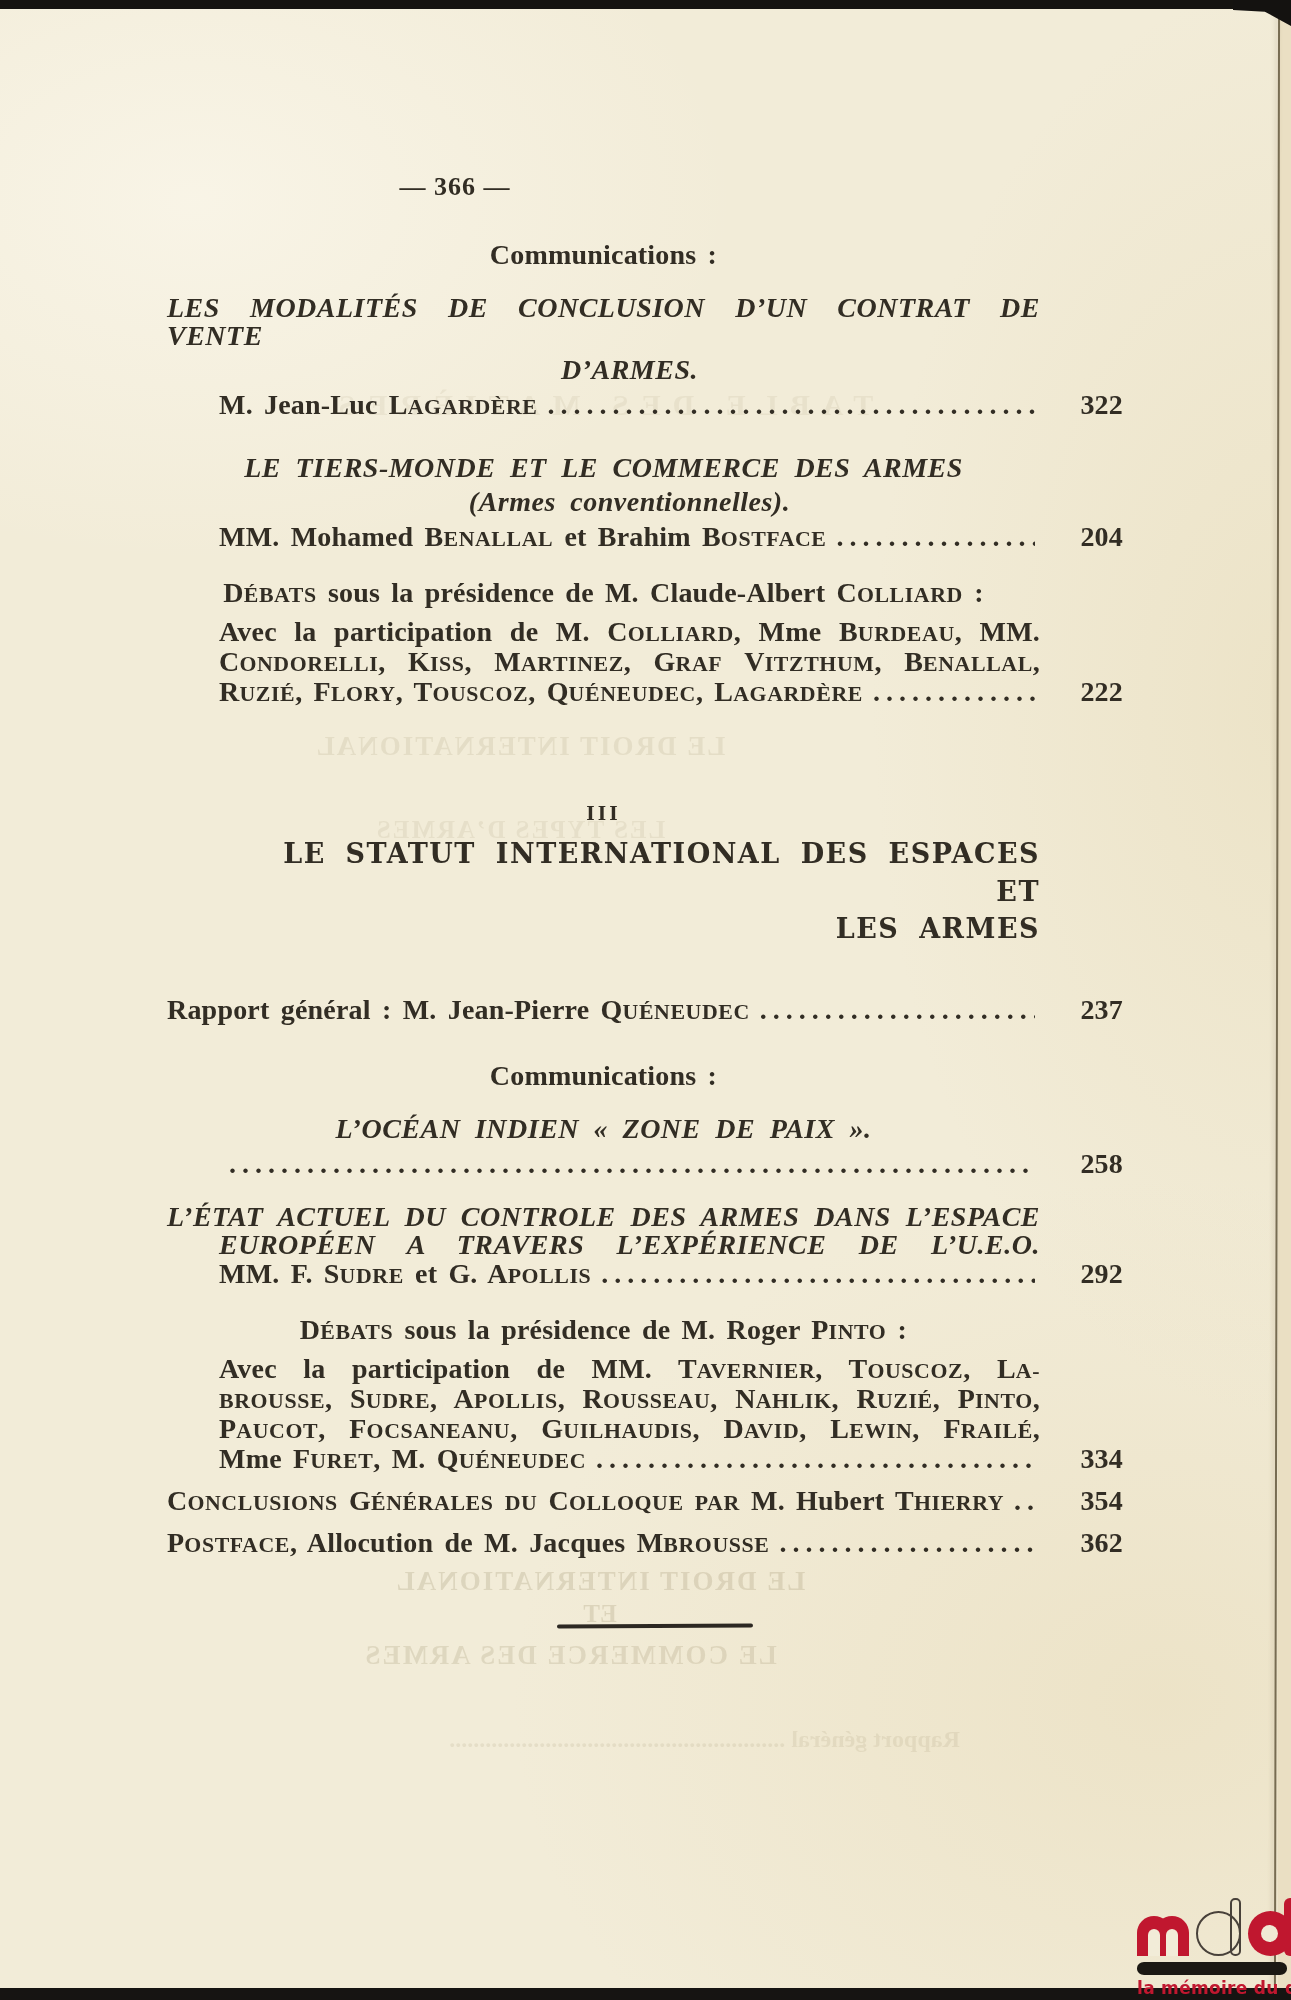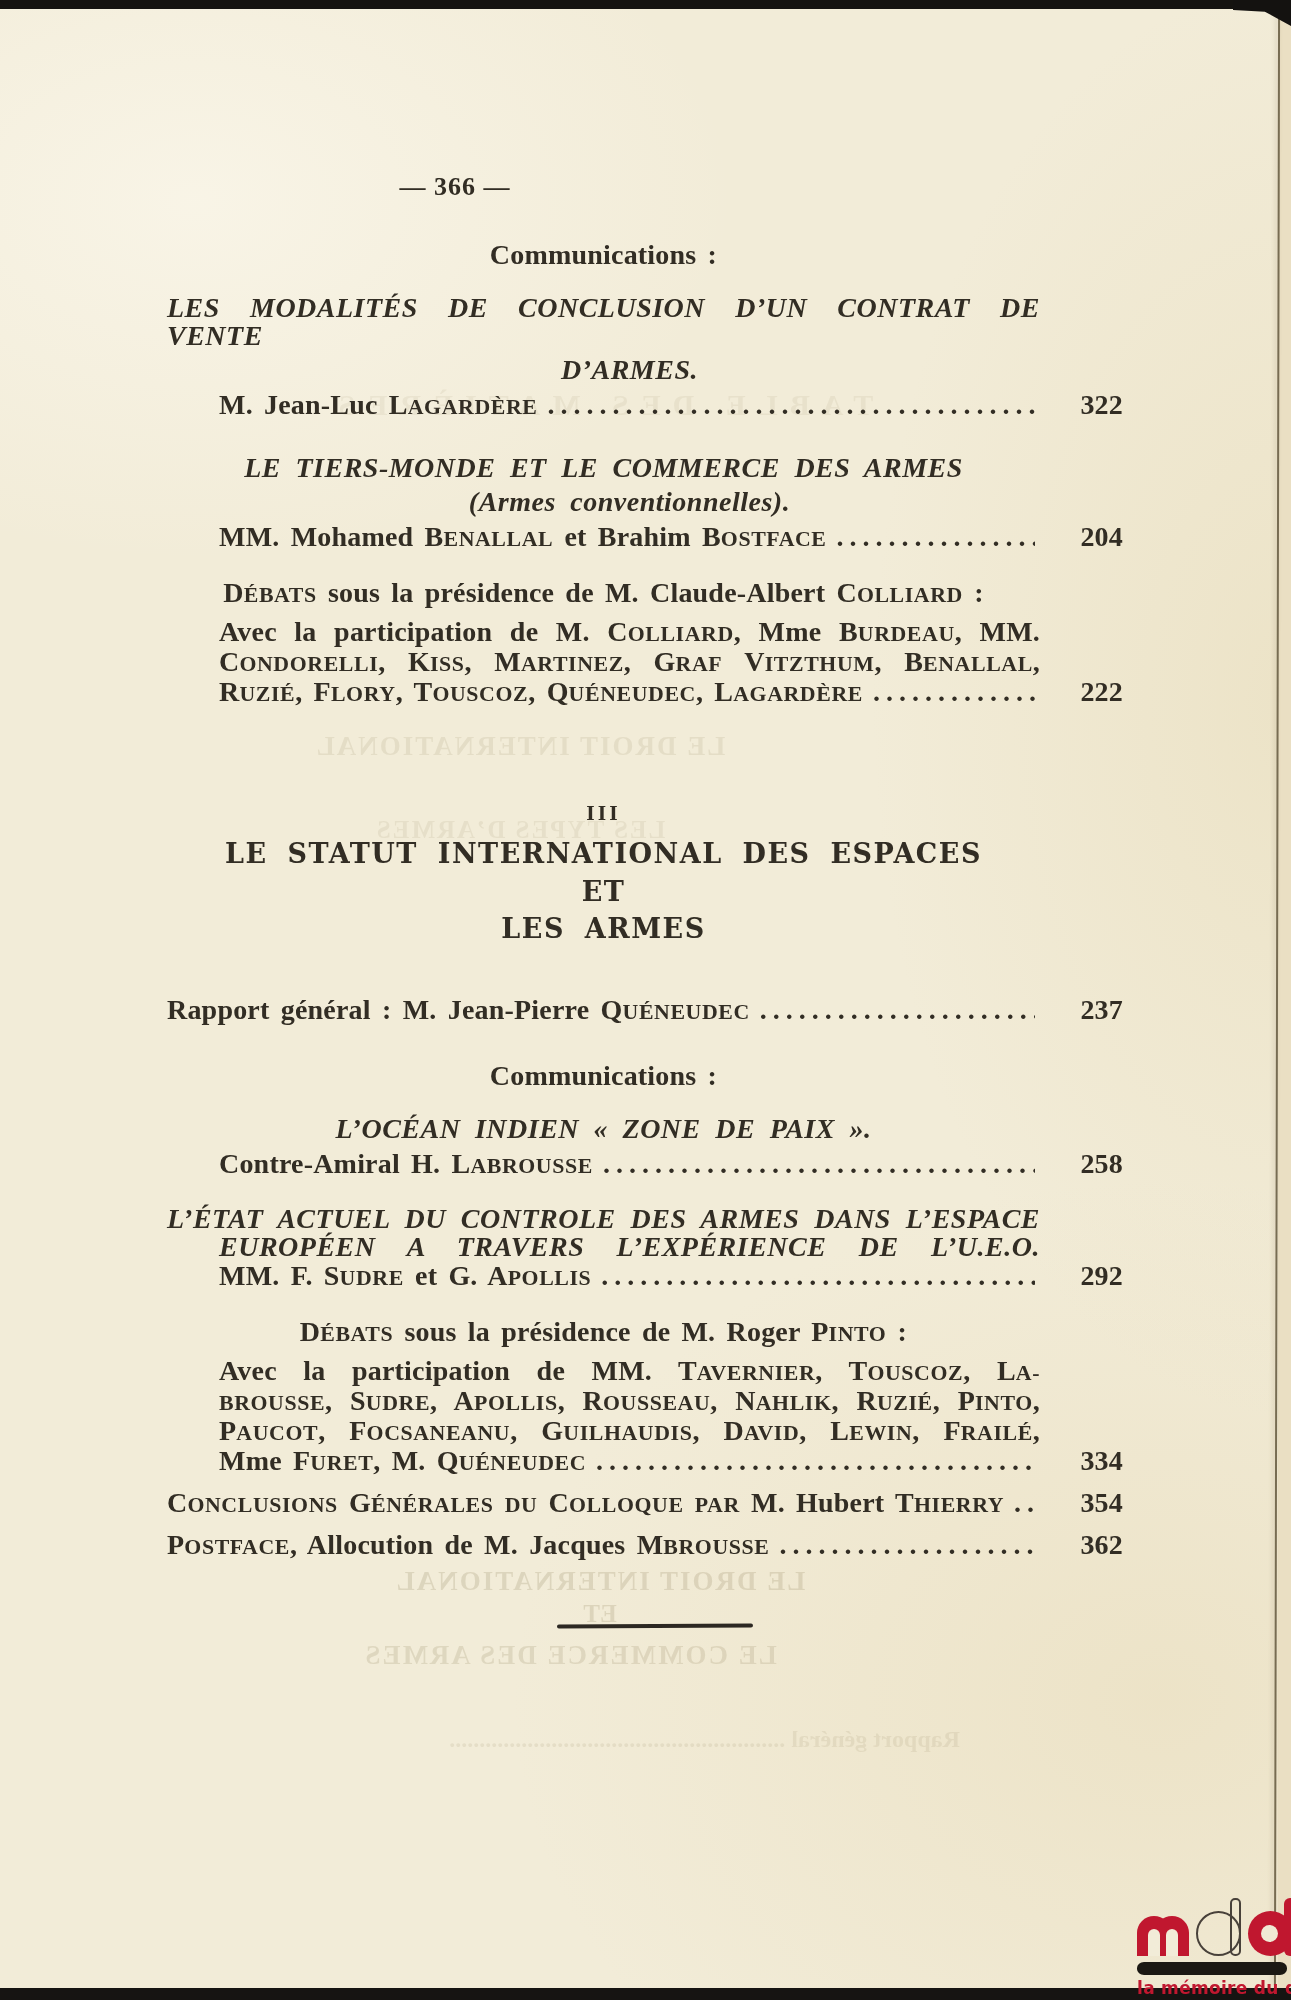--- a/index.html
+++ b/index.html
@@ -46,21 +46,21 @@
   .k-entry0{margin-top:1px}
   .k-debats{margin-top:26px}
   .k-part{margin-top:9px}
   .k-part0{margin-top:0}
   .k-concl{margin-top:12px}
   [data-name="toc-before-heading"] .ln:first-child{margin-top:0;}
   
   .heading-block{width:873px;text-align:center;margin-top:89px;margin-bottom:50px;
     font-family:"DejaVu Serif",serif;font-weight:bold;}
   .h-num{font-size:18px;line-height:34px;letter-spacing:3px;}
-  .h-main{font-size:27px;line-height:34px;letter-spacing:1.5px;word-spacing:9px;margin-top:6px;}
+  .h-main{font-size:27px;line-height:34px;letter-spacing:1.5px;word-spacing:9px;margin-top:6px;text-align:right;}
   .h-et{margin-top:4px;}
   .h-sub{margin-top:3px;}
   
   .divider{position:absolute;left:557px;top:1624px;width:196px;height:4px;background:#2c2822;
     border-radius:2px;transform:rotate(-0.3deg);z-index:10;}
   
   .ghost{position:absolute;transform:scaleX(-1);font-weight:bold;color:#8a7c55;white-space:nowrap;
     z-index:4;pointer-events:none;}
   .g1{top:388px;left:300px;width:600px;text-align:center;font-size:30px;letter-spacing:12px;opacity:.09;}
   .g2{top:731px;left:240px;width:560px;text-align:center;font-size:27px;letter-spacing:2px;opacity:.13;}
@@ -146,21 +146,20 @@
 
     <div data-name="toc-after-heading">
         <div class="ln k-entry0 haspage" data-name="toc-line">
           <span class="txt" data-name="toc-line-text"><span class="" data-name="text-segment">Rapport général : M. Jean-Pierre </span><span class="" data-name="text-segment">Q</span><span class="sc " data-name="text-segment">UÉNEUDEC</span></span>
           <span class="leader" data-name="dot-leader"></span>
           <span class="pagenum" data-name="page-number">237</span>
         </div>
         <div class="ln k-label" data-name="toc-line"><span class="txt" data-name="toc-line-text"><span class="" data-name="text-segment">Communications :</span></span></div>
         <div class="ln k-title" data-name="toc-line"><span class="txt" data-name="toc-line-text"><span class="it" data-name="text-segment">L’OCÉAN INDIEN « ZONE DE PAIX ».</span></span></div>
         <div class="ln k-entry ind haspage" data-name="toc-line">
-          <span class="txt" data-name="toc-line-text"><span class="" data-name="text-segment">Contre-Amiral H. </span><span class="" data-name="text-segment">L</span><span class="sc " data-name="text-segment">ABROUSSE</span></span>
           <span class="leader" data-name="dot-leader"></span>
           <span class="pagenum" data-name="page-number">258</span>
         </div>
         <div class="ln k-title fill" data-name="toc-line"><span class="txt" data-name="toc-line-text"><span class="it" data-name="text-segment">L’ÉTAT ACTUEL DU CONTROLE DES ARMES DANS L’ESPACE</span></span></div>
         <div class="ln k-part0 fill ind" data-name="toc-line"><span class="txt" data-name="toc-line-text"><span class="it" data-name="text-segment">EUROPÉEN A TRAVERS L’EXPÉRIENCE DE L’U.E.O.</span></span></div>
         <div class="ln k-entry0 ind haspage" data-name="toc-line">
           <span class="txt" data-name="toc-line-text"><span class="" data-name="text-segment">MM. F. </span><span class="" data-name="text-segment">S</span><span class="sc " data-name="text-segment">UDRE</span><span class="" data-name="text-segment"> et G. </span><span class="" data-name="text-segment">A</span><span class="sc " data-name="text-segment">POLLIS</span></span>
           <span class="leader" data-name="dot-leader"></span>
           <span class="pagenum" data-name="page-number">292</span>
         </div>

